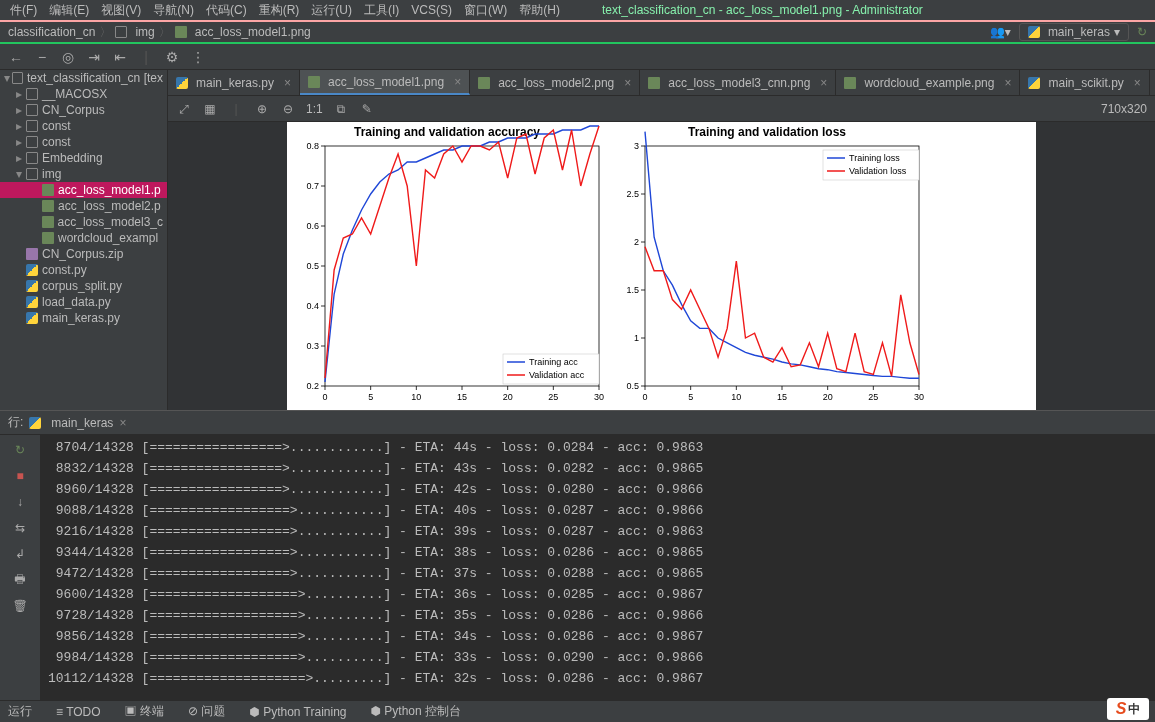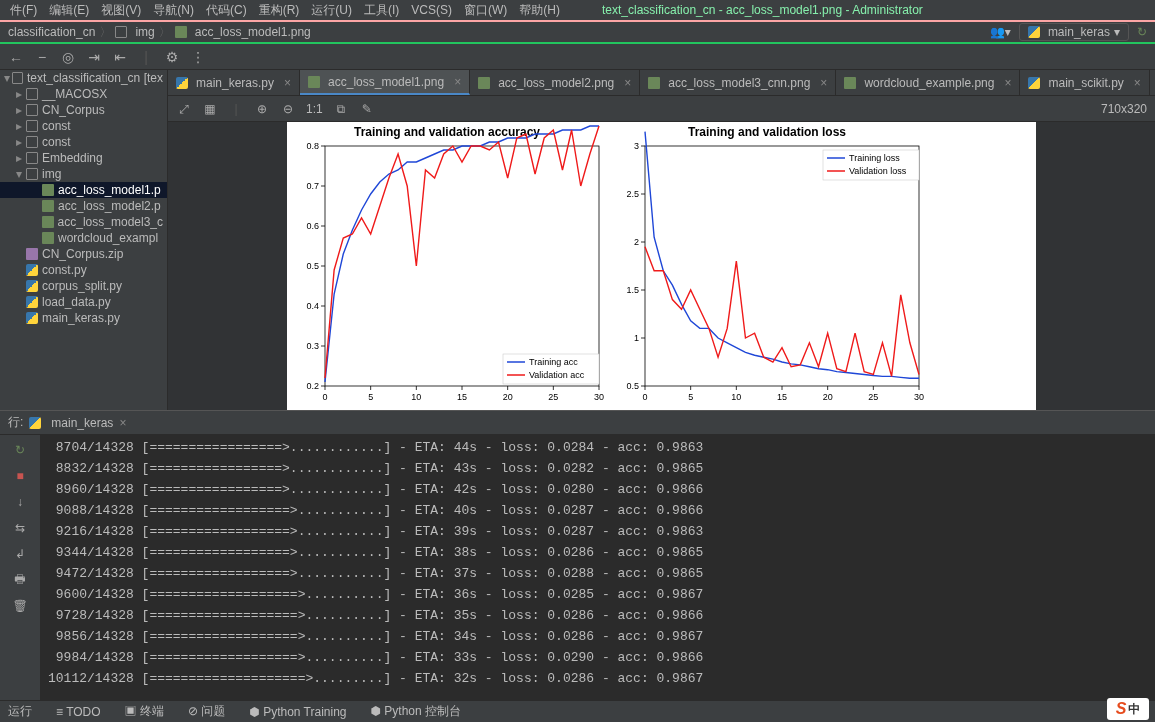--- a/index.html
+++ b/index.html
@@ -17,21 +17,21 @@
 .foldericon { width: 12px; height: 12px; display: inline-block; border: 1px solid #888; border-radius: 1px; margin-right: 4px; }
 .toolbar2 { height: 26px; background: #3c3f41; display: flex; align-items: center; padding: 0 8px; border-bottom: 1px solid #2b2b2b; gap: 10px; }
 .toolbar2 .ico { width: 16px; height: 16px; color: #aaa; display: flex; align-items: center; justify-content: center; font-size: 14px; }
 .runconfig { border: 1px solid #555; border-radius: 3px; padding: 1px 8px; display: flex; align-items: center; gap: 4px; }
 .body-row { display: flex; height: 340px; }
 .sidebar { width: 168px; background: #3c3f41; border-right: 1px solid #2b2b2b; overflow: hidden; }
 .tree-item { display: flex; align-items: center; padding: 1px 4px; white-space: nowrap; }
 .tree-item .arrow { width: 10px; color: #888; }
 .tree-item.d1 { padding-left: 16px; }
 .tree-item.d2 { padding-left: 32px; }
-.tree-item.sel { background: #0f172a; color: #fff; }
+.tree-item.sel { background: #be185d; color: #fff; }
 .editor-area { flex: 1; background: #313335; display: flex; flex-direction: column; }
 .editor-tabs { height: 26px; display: flex; align-items: stretch; background: #3c3f41; border-bottom: 1px solid #2b2b2b; }
 .editor-tab { padding: 4px 8px; display: flex; align-items: center; gap: 4px; border-right: 1px solid #2b2b2b; font-size: 12px; }
 .editor-tab.active { background: #4e5254; border-bottom: 2px solid #4a88c7; }
 .editor-tab .close { color: #888; margin-left: 6px; }
 .image-toolbar { height: 26px; background: #3c3f41; display: flex; align-items: center; padding: 0 8px; gap: 10px; border-bottom: 1px solid #2b2b2b; justify-content: space-between; }
 .image-toolbar .left { display: flex; align-items: center; gap: 10px; }
 .image-toolbar .ico { width: 16px; height: 16px; color: #aaa; display: flex; align-items: center; justify-content: center; }
 .canvas { flex: 1; background: #313335; display: flex; align-items: flex-start; justify-content: center; }
 .plotwrap { background: #fff; display: flex; width: 749px; height: 288px; }

